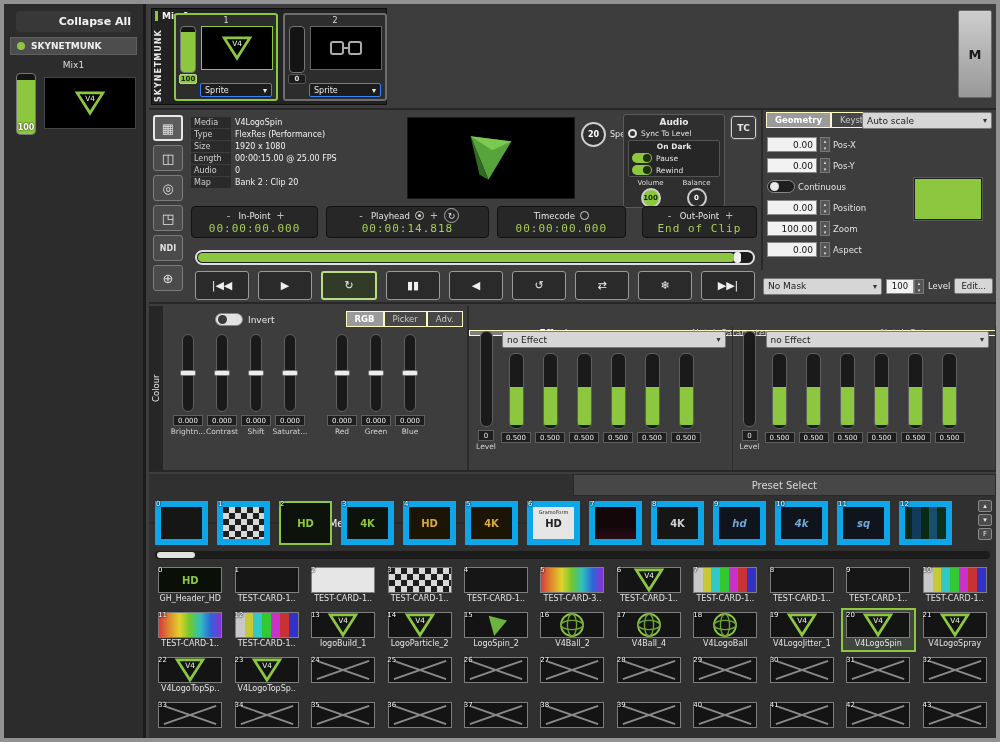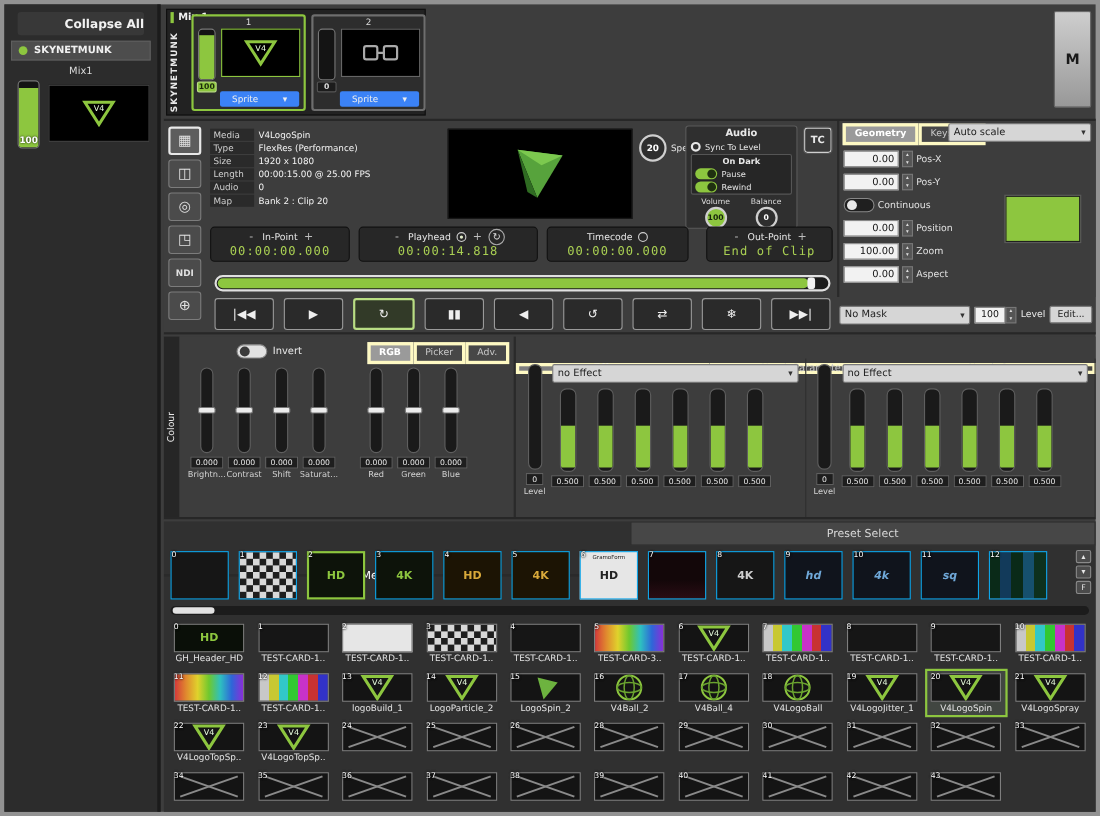--- a/index.html
+++ b/index.html
@@ -45,21 +45,21 @@
   .layer { width:104px; height:88px; background:#2d2d2d; border:2px solid #6e6e6e; border-radius:3px; position:relative; padding:1px 3px; }
   .layer.sel { border-color:#8dc63f; }
   .lnum { text-align:center; font-size:8px; color:#ddd; height:10px; }
   .lrow { display:flex; gap:4px; align-items:flex-start; }
   .fcol { display:flex; flex-direction:column; align-items:center; width:18px; }
   .lfader { width:16px; height:47px; }
   .fchip { margin-top:1px; width:18px; text-align:center; font-size:7px; font-weight:bold; color:#dcdcdc; background:#1c1c1c; border:1px solid #555; border-radius:2px; }
   .fchip.on { background:#8dc63f; color:#1c2a0c; border-color:#b9dd84; }
   .lthumb { flex:1; height:44px; background:#000; border:1px solid #666; display:flex; align-items:center; justify-content:center; }
   .layer.sel .lthumb { border-color:#8dc63f; }
-  .mini-dd { position:absolute; left:24px; right:4px; bottom:2px; height:14px; display:flex; align-items:center; justify-content:space-between; background:#1c1c1c; border:7px solid #3b82f6; border-radius:2px; color:#eee; font-size:8px; padding:0 4px; }
+  .mini-dd { position:absolute; left:24px; right:4px; bottom:2px; height:14px; display:flex; align-items:center; justify-content:space-between; background:#1c1c1c; border:1px solid #3b82f6; border-radius:2px; color:#eee; font-size:8px; padding:0 4px; }
   .m-btn { position:absolute; right:4px; top:6px; width:34px; height:88px; background:linear-gradient(#cecece,#989898); color:#1a1a1a; border:1px solid #6a6a6a; border-radius:2px; display:flex; align-items:center; justify-content:center; font-size:13px; font-weight:bold; }
 
   
   .media-panel { position:absolute; left:0; right:0; top:104px; height:196px; background:#3d3d3d; border-top:2px solid #272727; border-bottom:2px solid #272727; }
   .tools { position:absolute; left:4px; top:5px; display:flex; flex-direction:column; gap:4px; }
   .tool { width:30px; height:26px; background:#4b4b4b; border:1px solid #7c7c7c; border-radius:3px; color:#e0e0e0; display:flex; align-items:center; justify-content:center; font-size:13px; }
   .tool.sel { background:#5d5d5d; border:2px solid #e8e8e8; }
   .tool .txt { font-size:8px; font-weight:bold; }
   .info { position:absolute; left:42px; top:7px; width:210px; }
   .info-row { display:flex; margin-bottom:1px; align-items:center; }
@@ -79,21 +79,21 @@
   .mini-toggle { width:20px; height:10px; border-radius:5px; background:#8dc63f; position:relative; flex:0 0 auto; }
   .mini-toggle::after { content:""; position:absolute; right:1px; top:1px; width:8px; height:8px; border-radius:50%; background:#203010; }
   .knob-row { display:flex; justify-content:space-around; margin-top:2px; }
   .knob-grp { display:flex; flex-direction:column; align-items:center; gap:1px; font-size:7px; color:#ddd; }
   .knob-grp .knob-circle { width:20px; height:20px; font-size:7px; }
   .tc-btn { position:absolute; left:582px; top:6px; width:25px; height:23px; background:#3a3a3a; border:1px solid #cfcfcf; outline:1px solid #555; border-radius:3px; display:flex; align-items:center; justify-content:center; font-size:9px; font-weight:bold; }
 
   
   .geometry { position:absolute; left:612px; right:0; top:0; height:160px; border-left:2px solid #2a2a2a; background:#3d3d3d; }
   .geo-tabs { position:absolute; left:3px; top:2px; display:flex; }
-  .tab { padding:2px 8px; font-size:8.5px; background:#474747; color:#c8c8c8; border:3px solid #fef9c3; }
+  .tab { padding:2px 8px; font-size:8.5px; background:#474747; color:#c8c8c8; border:1px solid #fef9c3; }
   .tab.active { background:#9a9a9a; color:#fff; font-weight:bold; }
   .scale-dd { position:absolute; right:4px; top:2px; width:130px; }
   .geo-fields { position:absolute; left:4px; top:24px; }
   .geo-row { display:flex; align-items:center; height:21px; gap:3px; }
   .geo-label { font-size:8.5px; color:#e2e2e2; }
   .geo-preview { position:absolute; right:14px; top:68px; width:68px; height:42px; background:#8dc63f; border:1px solid #1f1f1f; outline:1px solid #5a5a5a; }
   .mask-row { position:absolute; left:614px; right:3px; top:165px; height:22px; display:flex; align-items:center; gap:4px; }
   .mask-dd { width:128px; }
   .mask-spin { display:flex; align-items:center; }
   .mask-val { background:#f2f2f2; color:#111; border:1px solid #888; width:28px; height:15px; font-size:8.5px; display:flex; align-items:center; justify-content:center; }
@@ -144,21 +144,21 @@
   .ftrack { width:15px; height:76px; background:#1a1a1a; border:1px solid #5f5f5f; border-radius:6px; position:relative; overflow:hidden; }
   .ffill { position:absolute; left:0; right:0; bottom:3px; height:52%; background:#8dc63f; }
 
   
   .library { position:absolute; left:0; right:0; top:470px; bottom:0; background:#303030; overflow:hidden; }
   .lib-tabs { display:flex; height:22px; }
   .lib-tab { flex:1; display:flex; align-items:center; justify-content:center; font-size:10px; color:#d8d8d8; background:#474747; border:1px solid #2a2a2a; }
   .lib-tab.active { background:linear-gradient(#8a8a8a,#5e5e5e); color:#fff;margin-top:48px; }
   .banks { position:absolute; left:4px; right:26px; top:25px; height:48px; display:flex; gap:5px; overflow:hidden; }
   .bank { position:relative; width:57px; flex:0 0 auto; }
-  .bank .th { position:absolute; inset:2px; border:1px solid #0ea5e9; }
+  .bank .th { position:absolute; inset:2px; border:6px solid #0ea5e9; }
   .bank.sel .th { border:2px solid #8dc63f; }
   .cellnum { position:absolute; top:1px; left:3px; font-size:7px; color:#fff; text-shadow:0 0 2px #000,0 0 2px #000; z-index:2; }
   .bank-ctrls { position:absolute; right:4px; top:26px; display:flex; flex-direction:column; gap:2px; align-items:center; }
   .tiny-btn { width:14px; height:12px; background:#4b4b4b; border:1px solid #8a8a8a; border-radius:2px; color:#e8e8e8; font-size:7px; display:flex; align-items:center; justify-content:center; }
   .lib-scroll { position:absolute; left:6px; right:6px; top:77px; height:8px; background:#1c1c1c; border-radius:4px; }
   .lib-scroll .thumb { position:absolute; left:2px; top:1px; width:38px; height:6px; background:#e2e2e2; border-radius:3px; }
   .clips { position:absolute; left:4px; right:4px; top:89px; bottom:0; display:grid; grid-template-columns:repeat(11,1fr); grid-auto-rows:44px; column-gap:2px; row-gap:1px; }
   .clip { position:relative; padding-top:2px; border:2px solid transparent; }
   .clip.sel { border-color:#8dc63f; background:#414641; }
   .clip .th { width:64px; height:26px; margin:0 auto; border:1px solid #7e7e7e; }
@@ -985,20 +985,30 @@
             <div class="cellnum">26</div>
             <div class="clabel"></div>
           </div>
           <div class="clip">
             <div class="th empty">
               <svg width="100%" height="100%" viewBox="0 0 64 26" preserveAspectRatio="none">
                 <line x1="5" y1="3" x2="59" y2="23" stroke="#8a8a8a" stroke-width="2"></line>
                 <line x1="59" y1="3" x2="5" y2="23" stroke="#8a8a8a" stroke-width="2"></line>
               </svg>
             </div>
+            <div class="cellnum">27</div>
+            <div class="clabel"></div>
+          </div>
+          <div class="clip">
+            <div class="th empty">
+              <svg width="100%" height="100%" viewBox="0 0 64 26" preserveAspectRatio="none">
+                <line x1="5" y1="3" x2="59" y2="23" stroke="#8a8a8a" stroke-width="2"></line>
+                <line x1="59" y1="3" x2="5" y2="23" stroke="#8a8a8a" stroke-width="2"></line>
+              </svg>
+            </div>
             <div class="cellnum">28</div>
             <div class="clabel"></div>
           </div>
           <div class="clip">
             <div class="th empty">
               <svg width="100%" height="100%" viewBox="0 0 64 26" preserveAspectRatio="none">
                 <line x1="5" y1="3" x2="59" y2="23" stroke="#8a8a8a" stroke-width="2"></line>
                 <line x1="59" y1="3" x2="5" y2="23" stroke="#8a8a8a" stroke-width="2"></line>
               </svg>
             </div>

